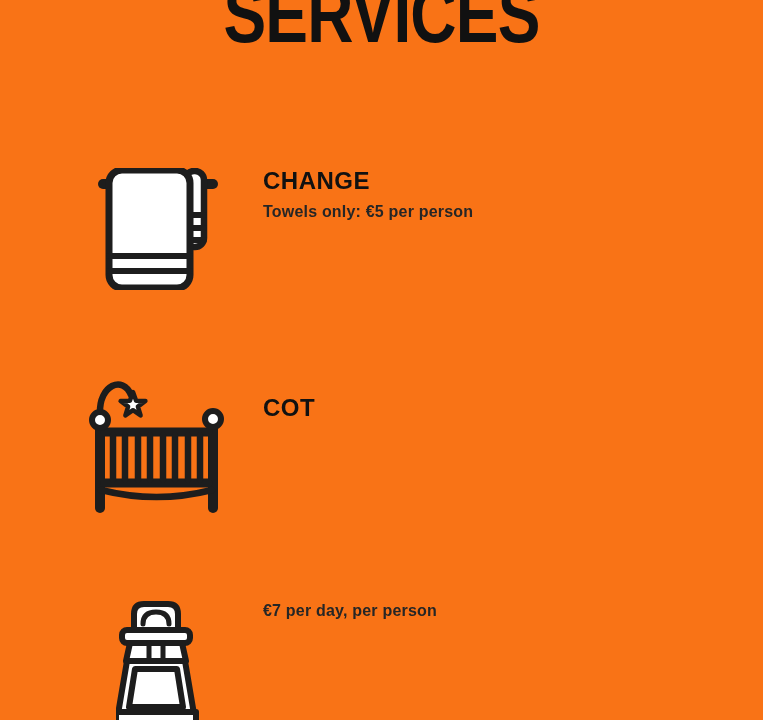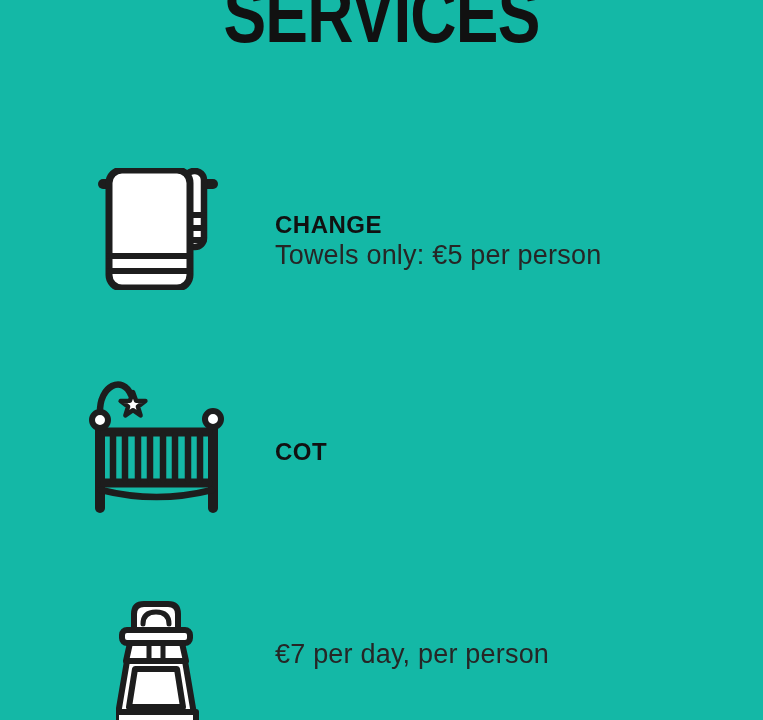--- a/index.html
+++ b/index.html
@@ -4,53 +4,53 @@
 <style>
   html, body { margin: 0; padding: 0; }
   body {
     width: 763px; height: 720px;
     overflow: hidden;
     background: #ffffff;
     position: relative;
     font-family: "Liberation Sans", sans-serif;
     color: #1d1d1d;
   }
-  .poster { position: absolute; inset: 0; background: #14b8a6; }
+  .poster { position: absolute; inset: 0; background: #f97316; }
 
   
   .title {
     position: absolute;
     top: -25px; left: 0; width: 100%;
     margin: 0;
     text-align: center;
     font-size: 80px;
     line-height: 1;
     font-weight: 900;
     letter-spacing: -1px;
     color: #111111;
     transform: scaleX(0.8);
   }
 
   .svc { position: absolute; left: 0; width: 100%; }
   .icon-box { position: absolute; }
-  .text-block { position: absolute; left: 275px; top: 0; width: 460px; margin-top: 44px; }
+  .text-block { position: absolute; left: 263px; top: 0; width: 460px; }
 
   .svc h2 {
     margin: 0;
     font-size: 24px;
     line-height: 30px;
     font-weight: 800;
     letter-spacing: 0.5px;
     color: #111111;
   }
   .svc p {
     margin: 0;
-    font-size: 27px;
+    font-size: 16px;
     line-height: 31px;
-    font-weight: 400;
+    font-weight: 700;
     letter-spacing: 0.2px;
     color: #262626;
   }
 
   svg { display: block; overflow: hidden; }
   .ln { stroke: #1d1d1d; stroke-linecap: round; stroke-linejoin: round; fill: none; }
   .shape { stroke: #1d1d1d; stroke-linejoin: round; fill: #ffffff; }
 </style>
 </head>
 <body>

